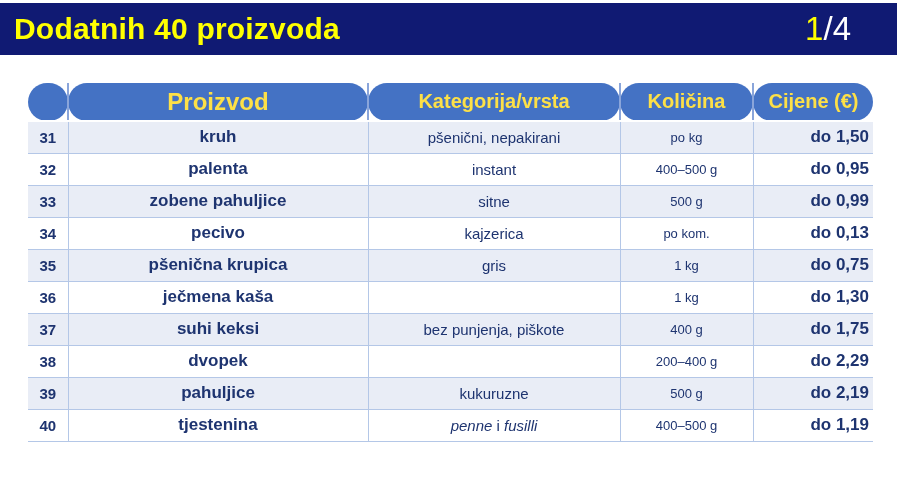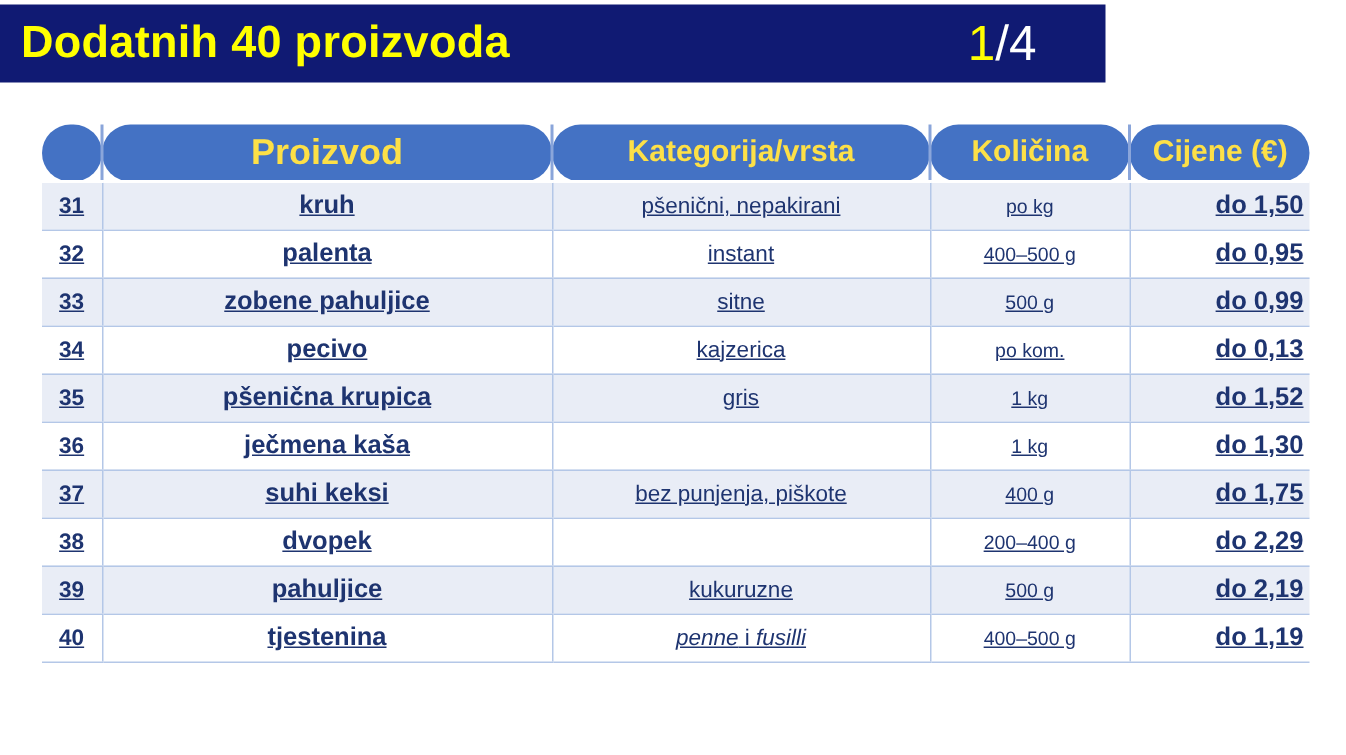--- a/index.html
+++ b/index.html
@@ -9,21 +9,21 @@
     background: #ffffff;
     font-family: "Liberation Sans", sans-serif;
     overflow: hidden;
   }
   .slide { width: 897px; height: 503px; position: relative; background:#ffffff; }
 
   
   .top-bar {
     margin-top: 3px;
     height: 52px;
-    width: 737px;
+    width: 897px;
     background: #101a73;
     display: flex;
     align-items: center;
     justify-content: space-between;
     padding: 0 46px 0 14px;
   }
   .title-group { display: flex; align-items: baseline; white-space: nowrap; }
   .title-main  { color: #ffff00; font-weight: bold; font-size: 30px; letter-spacing: 0.2px; }
   .title-suffix{ color: #ffffff; font-weight: normal; font-size: 29px; margin-left: 11px; }
   .page-indicator { font-size: 33px; white-space: nowrap; }
@@ -55,21 +55,20 @@
 
   tbody td {
     height: 32px;
     text-align: center;
     vertical-align: middle;
     color: #1e3470;
     border-left: 1px solid #b4c7e7;
     border-bottom: 1px solid #b4c7e7;
     padding: 0 4px;
     background: #ffffff;
-    text-decoration: underline;
   }
   tbody td:first-child { border-left: none; }
   tbody tr:nth-child(odd) td { background: #e9edf6; }
 
   td.td-num     { font-weight: bold; font-size: 15px; }
   td.td-product { font-weight: bold; font-size: 17px; }
   td.td-category{ font-size: 15px; }
   td.td-qty     { font-size: 13px; }
   td.td-price   { font-weight: bold; font-size: 17px; text-align: right; }
   td.td-category i { font-style: italic; }
@@ -130,21 +129,21 @@
           <td class="td-product">pecivo</td>
           <td class="td-category">kajzerica</td>
           <td class="td-qty">po kom.</td>
           <td class="td-price">do 0,13</td>
         </tr>
         <tr>
           <td class="td-num">35</td>
           <td class="td-product">pšenična krupica</td>
           <td class="td-category">gris</td>
           <td class="td-qty">1 kg</td>
-          <td class="td-price">do 1,52</td>
+          <td class="td-price">do 0,75</td>
         </tr>
         <tr>
           <td class="td-num">36</td>
           <td class="td-product">ječmena kaša</td>
           <td class="td-category"></td>
           <td class="td-qty">1 kg</td>
           <td class="td-price">do 1,30</td>
         </tr>
         <tr>
           <td class="td-num">37</td>

